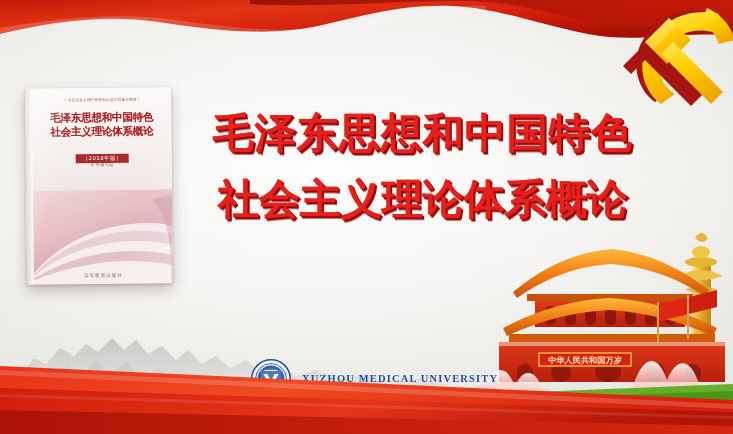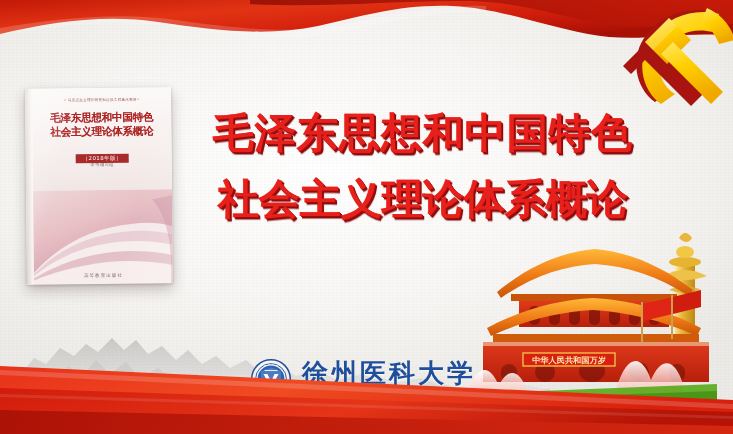--- a/index.html
+++ b/index.html
@@ -49,21 +49,21 @@
   .bottom-ribbon svg{ width:100%; height:100%; display:block; }
 
   
   .emblem{
     position:absolute; right:-6px; top:-8px; width:128px; height:124px;
   }
   .emblem svg{ width:100%; height:100%; display:block; }
 
   
   .tiananmen{
-    position:absolute; right:16px; bottom:18px; width:250px; height:200px;text-align:right;
+    position:absolute; right:0; bottom:18px; width:250px; height:200px;text-align:right;
   }
   .tiananmen svg{ width:100%; height:100%; display:block; }
 
   
   .book{
     position:absolute; left:26px; top:88px;
     width:146px; height:196px;
     background:#fdfcfb;
     box-shadow: 0 6px 14px rgba(60,40,40,.28), 0 1px 3px rgba(0,0,0,.2);
     transform: rotate(-0.6deg);
@@ -364,21 +364,20 @@
           <circle cx="23" cy="6.6" r="0.7"></circle>
             <circle cx="27" cy="7.6" r="0.7"></circle>
           <circle cx="15" cy="34.4" r="0.7"></circle>
             <circle cx="19" cy="35.4" r="0.7"></circle>
           <circle cx="23" cy="35.4" r="0.7"></circle>
             <circle cx="27" cy="34.4" r="0.7"></circle>
         </g>
       </svg>
     </div>
     <div class="uni-text">
-      <div class="uni-cn">徐州医科大学</div>
       <div class="uni-en">XUZHOU MEDICAL UNIVERSITY</div>
     </div>
   </div>
 
   <div class="bottom-ribbon">
     <svg viewBox="0 0 733 120" preserveAspectRatio="none">
       <defs>
         <linearGradient id="br1" x1="0" y1="0" x2="1" y2="0.3">
           <stop offset="0%" stop-color="#e8321a"></stop>
           <stop offset="45%" stop-color="#f04b22"></stop>

